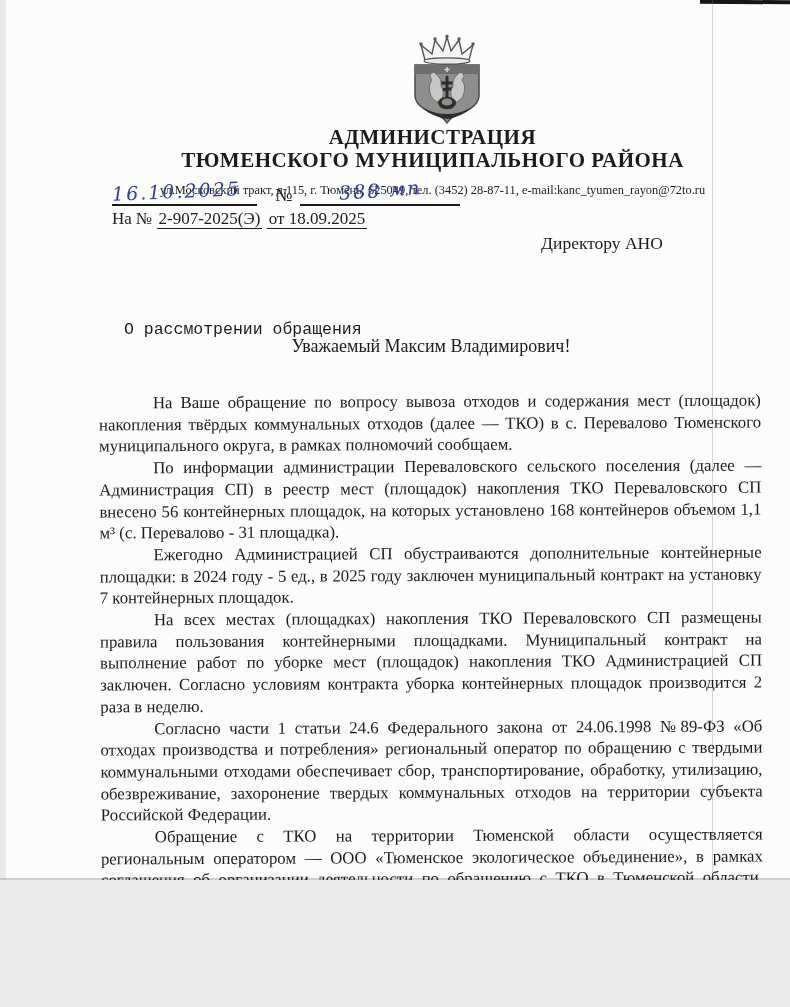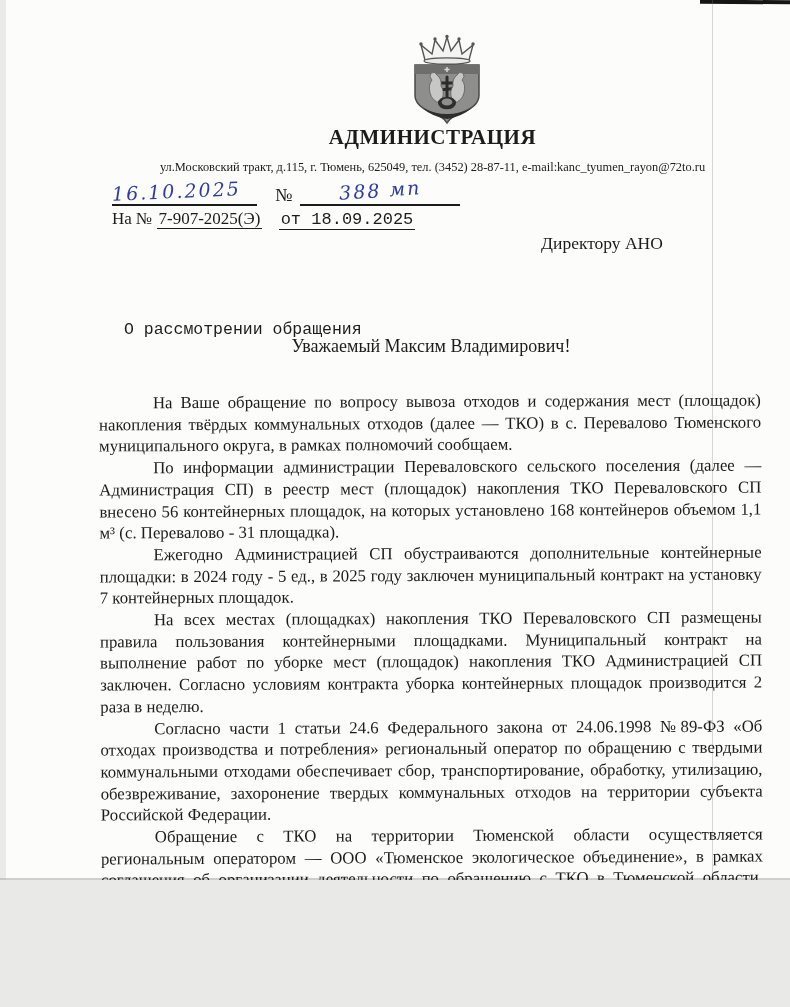--- a/index.html
+++ b/index.html
@@ -28,21 +28,21 @@
   .refblock{position:absolute;left:112px;top:180px;width:420px;font-size:17px;}
   .refrow1{display:flex;align-items:flex-end;height:26px;}
   .hw{font-family:"DejaVu Serif", serif;font-style:italic;color:#2e3d9b;font-size:19px;letter-spacing:2px;white-space:nowrap;}
   .slot-date{width:145px;border-bottom:2px solid #1b1b1b;display:inline-block;}
   .slot-date .hw{display:inline-block;transform:rotate(-2.5deg);position:relative;top:-1px;}
   .no-sign{margin:0 8px 0 18px;font-size:18px;}
   .slot-num{width:160px;border-bottom:2px solid #1b1b1b;display:inline-block;text-align:center;}
   .slot-num .hw{display:inline-block;transform:rotate(-4deg);position:relative;top:-2px;}
   .refrow2{margin-top:2px;line-height:22px;}
   .u{border-bottom:1.6px solid #1b1b1b;padding:0 2px;}
-  .usp{margin-left:12px;font-family:Liberation Mono, monospace;}
+  .usp{margin-left:0;}
 
   .recipient{position:absolute;left:442px;top:233px;width:320px;text-align:center;font-size:17.5px;line-height:21.5px;}
 
   .subject{position:absolute;left:124px;top:320px;font-size:16.5px;font-family:Liberation Mono, monospace;}
 
   .salutation{position:absolute;left:100px;top:336px;width:662px;text-align:center;font-size:18px;}
 
   .body-text{
     position:absolute;left:100px;top:391px;width:662px;
     font-size:16.8px;line-height:21.7px;text-align:justify;
@@ -87,32 +87,33 @@
 
       <ellipse cx="46" cy="70" rx="9" ry="6.3" fill="#2e2e2c"></ellipse>
       <ellipse cx="46" cy="69" rx="5.4" ry="3.6" fill="#8e8e8c"></ellipse>
 
       <path d="M21 75 Q46 87 71 75 Q60 84 46 86 Q32 84 21 75 Z" fill="#2e2e2c"></path>
     </svg>
   </div>
 
   <div class="letterhead">
     <div class="org1">АДМИНИСТРАЦИЯ</div>
+    <div class="org2">ТЮМЕНСКОГО МУНИЦИПАЛЬНОГО РАЙОНА</div>
     <div class="addr">ул.Московский тракт, д.115, г. Тюмень, 625049, тел. (3452) 28-87-11, e-mail:kanc_tyumen_rayon@72to.ru</div>
   </div>
 
   <div class="refblock">
     <div class="refrow1">
       <span class="slot-date"><span class="hw">16.10.2025</span></span>
       <span class="no-sign">№</span>
       <span class="slot-num"><span class="hw">388 мп</span></span>
     </div>
     <div class="refrow2">
       <span>На №</span>
-      <span class="u">7-907-2025(Э)</span>
+      <span class="u">2-907-2025(Э)</span>
       <span class="u usp"><span>от</span>&nbsp;<span>18.09.2025</span></span>
     </div>
   </div>
 
   <div class="recipient">
     <div>Директору АНО</div>
   </div>
 
   <div class="subject">О рассмотрении обращения</div>
 

